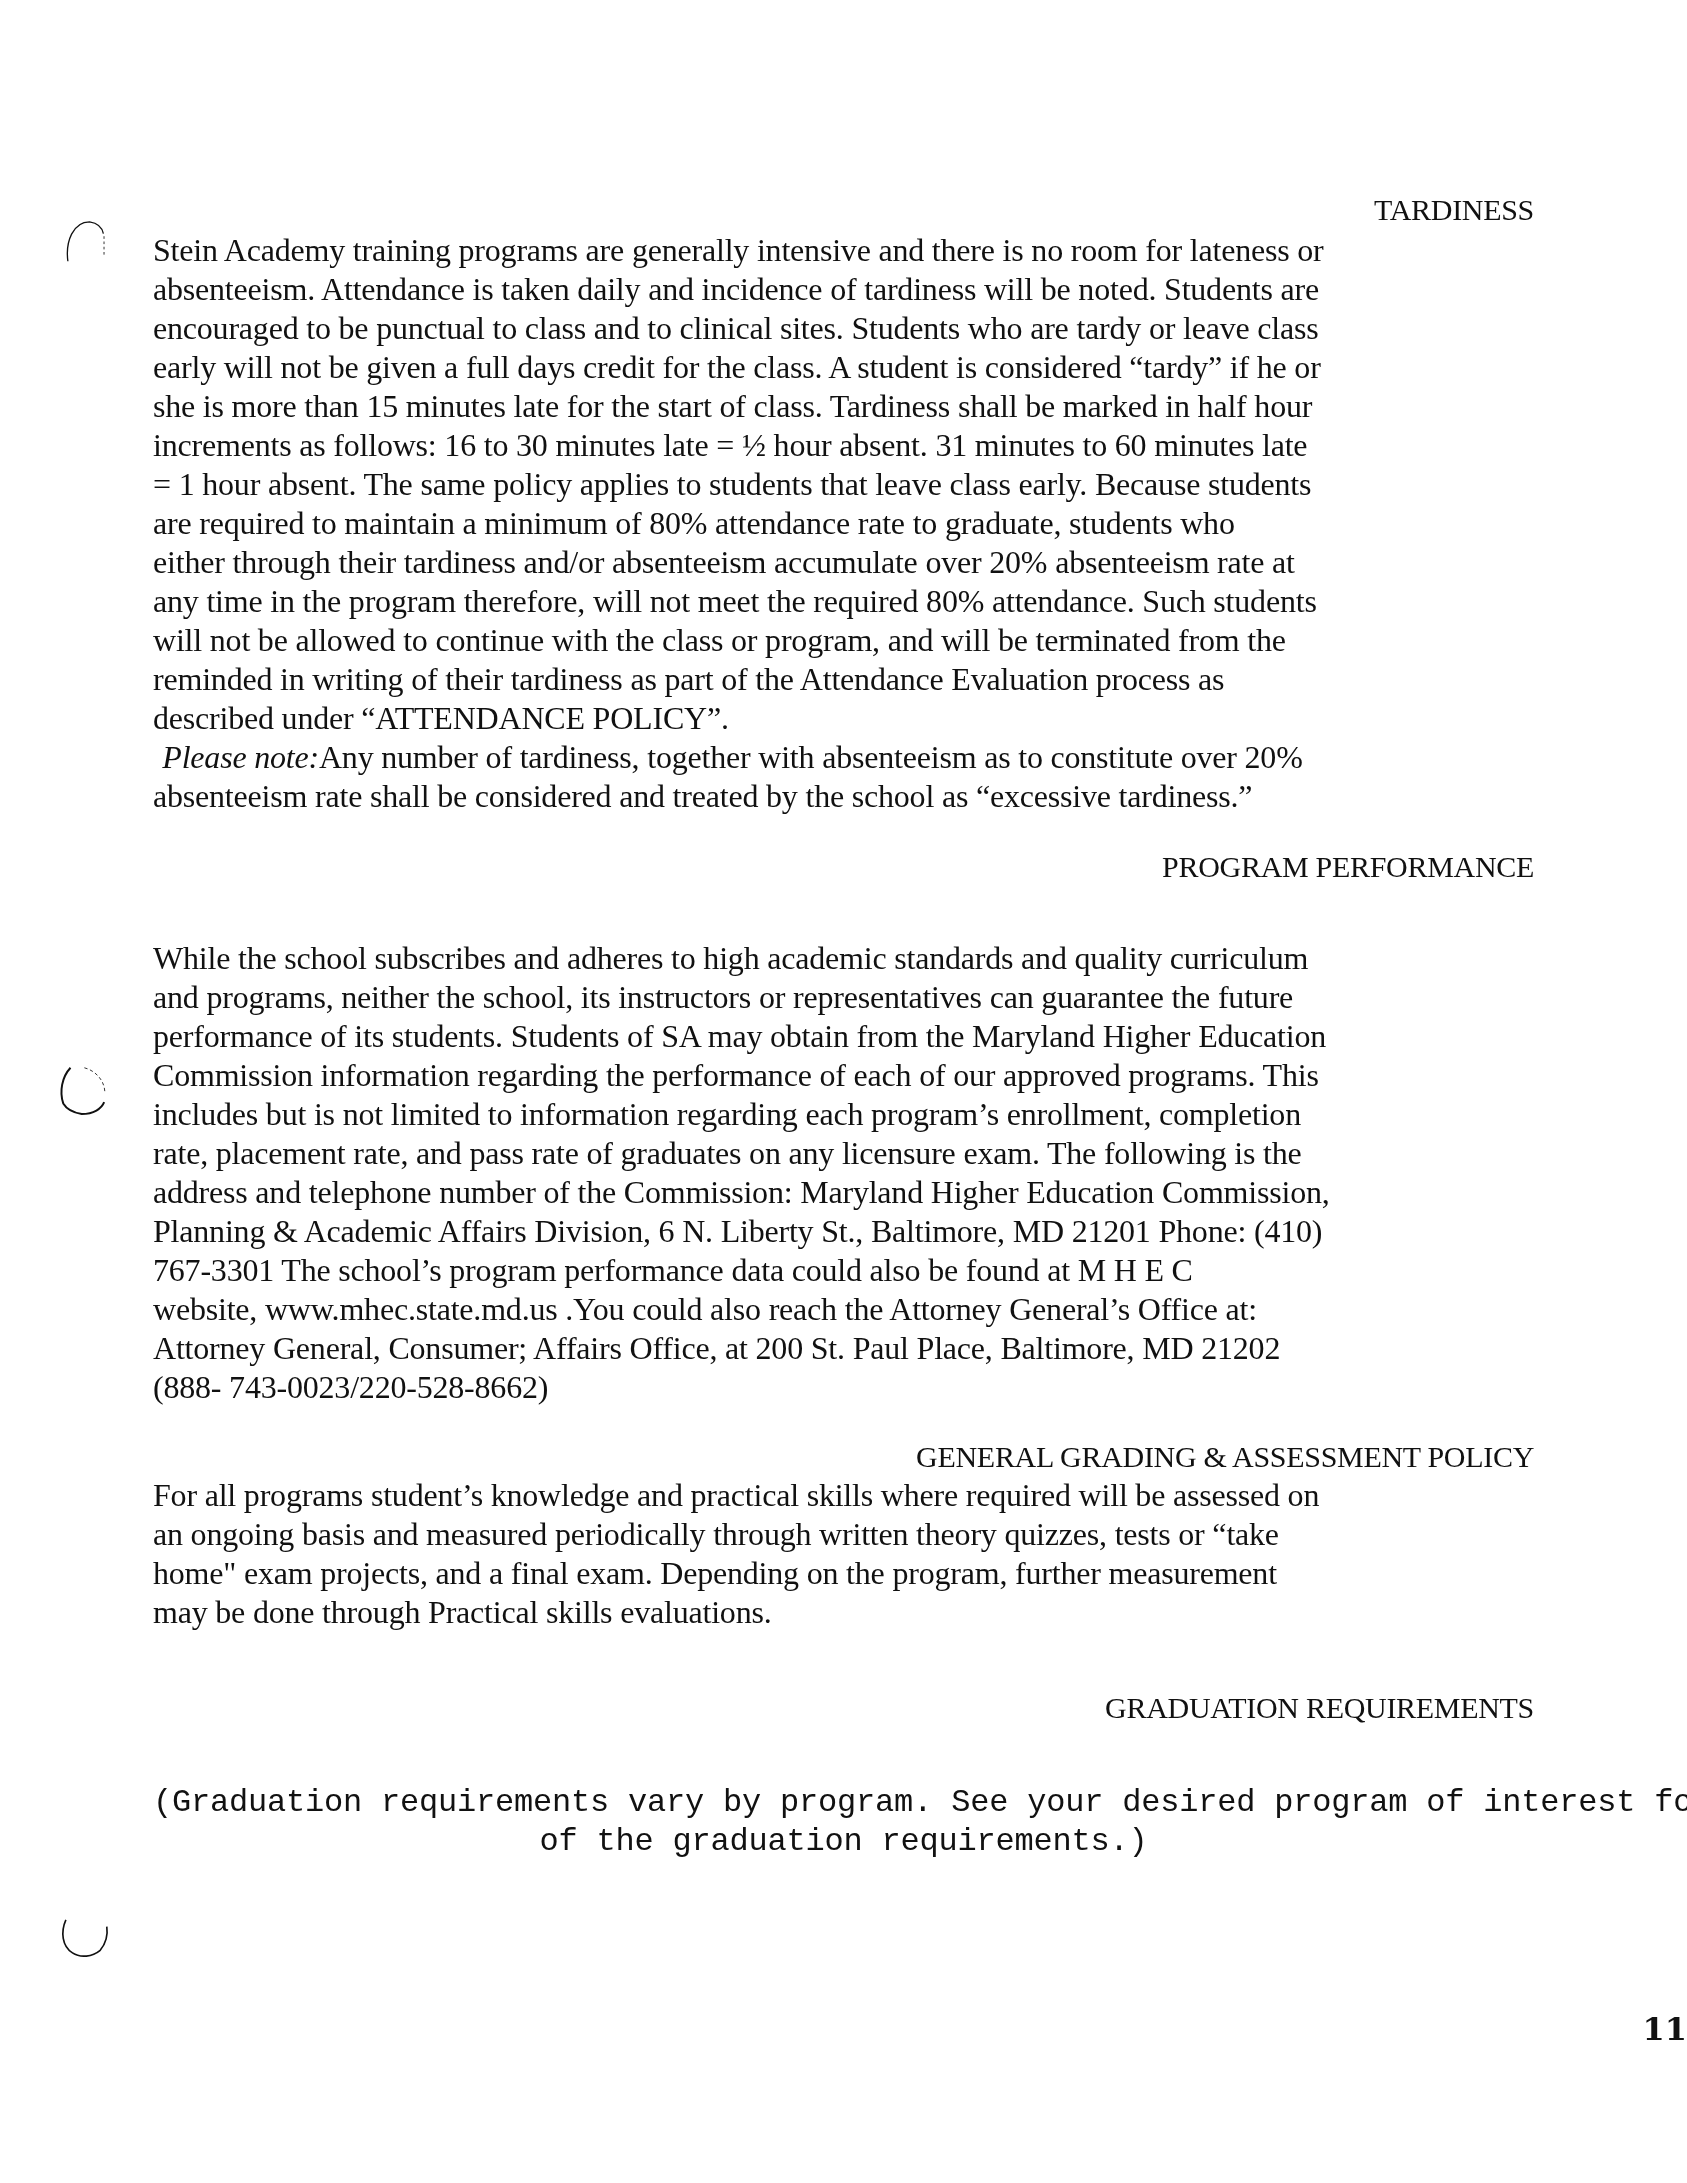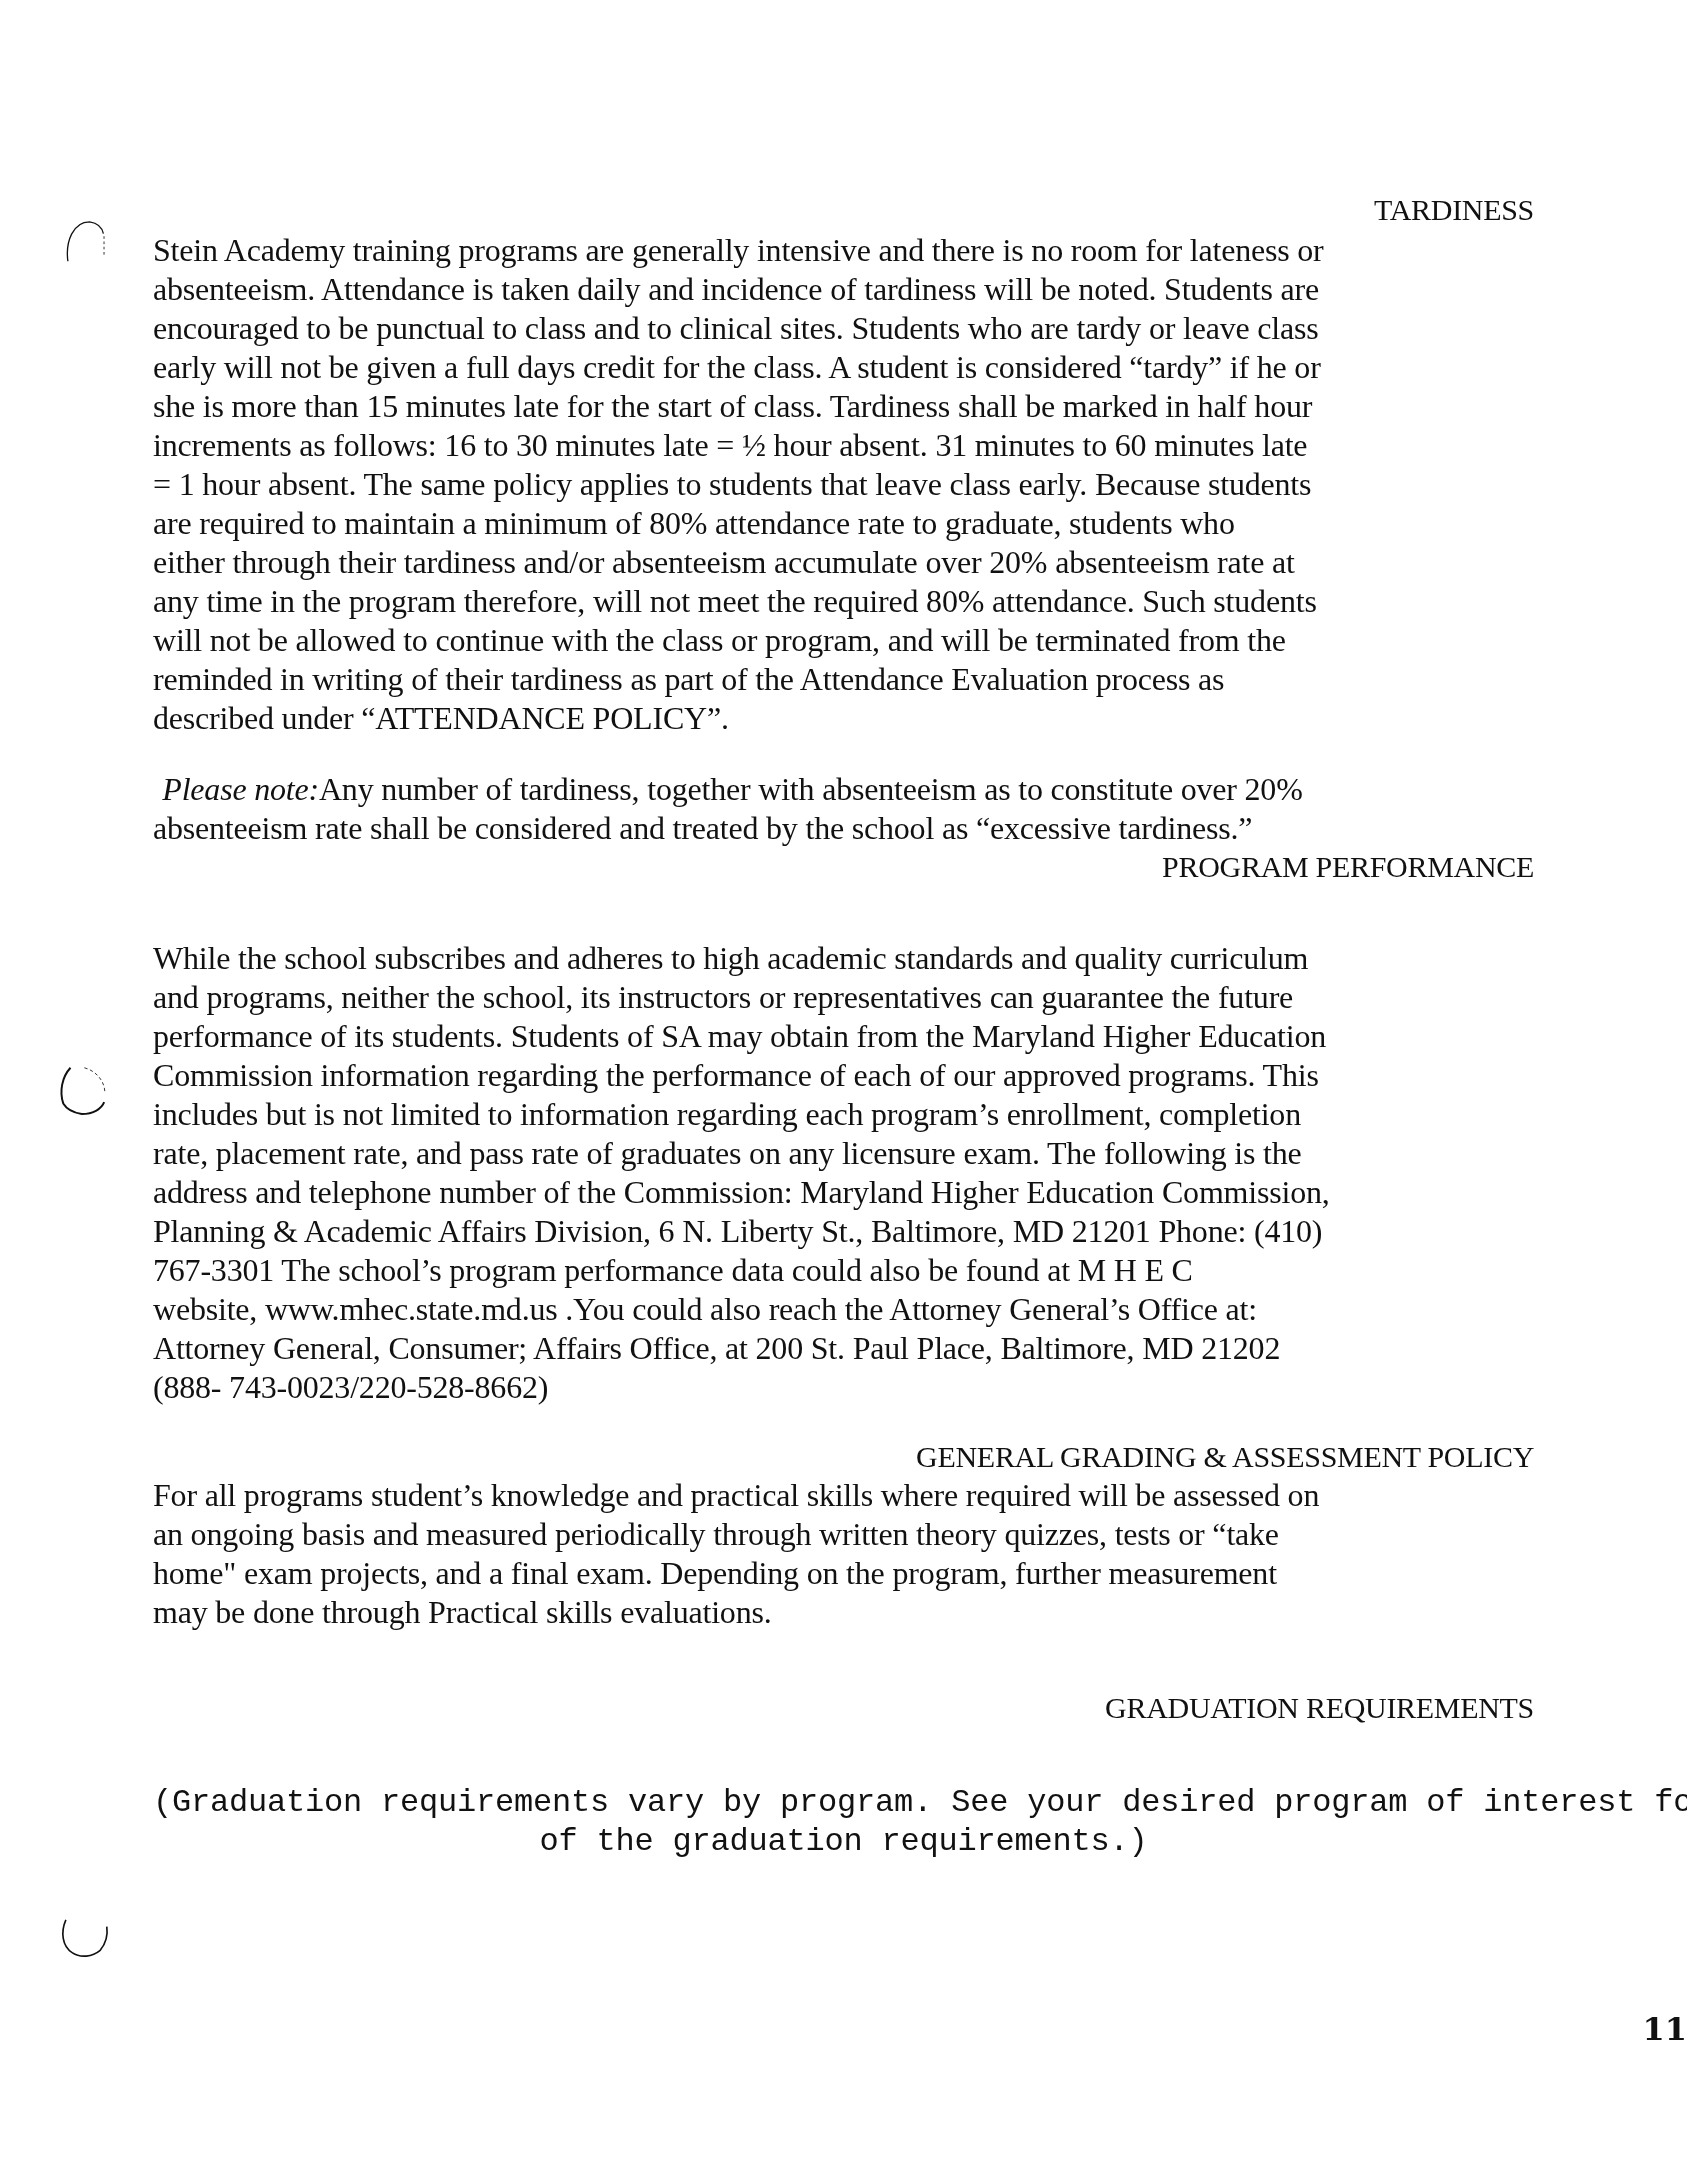--- a/index.html
+++ b/index.html
@@ -51,21 +51,21 @@
     <span class="line">early will not be given a full days credit for the class. A student is considered “tardy” if he or</span>
     <span class="line">she is more than 15 minutes late for the start of class. Tardiness shall be marked in half hour</span>
     <span class="line">increments as follows: 16 to 30 minutes late = ½ hour absent. 31 minutes to 60 minutes late</span>
     <span class="line">= 1 hour absent. The same policy applies to students that leave class early.  Because students</span>
     <span class="line">are required to maintain a minimum of 80% attendance rate to graduate, students who</span>
     <span class="line">either through their tardiness and/or absenteeism accumulate over 20% absenteeism rate at</span>
     <span class="line">any time in the program therefore, will not meet the required 80% attendance. Such students</span>
     <span class="line">will not be allowed to continue with the class or program, and will be terminated from the</span>
     <span class="line">reminded in writing of their tardiness as part of the Attendance Evaluation process as</span>
     <span class="line">described under “ATTENDANCE POLICY”.</span>
-    <span class="line" style="padding-left:9.3px;margin-top:32px;"><span class="note-label">Please note:</span><span>Any number of tardiness, together with absenteeism as to constitute over 20%</span></span>
+    <span class="line" style="padding-left:9.3px;"><span class="note-label">Please note:</span><span>Any number of tardiness, together with absenteeism as to constitute over 20%</span></span>
     <span class="line">absenteeism rate shall be considered and treated by the school as “excessive tardiness.”</span>
   </div>
 
   <div class="heading" style="top:848px;">PROGRAM PERFORMANCE</div>
   <div class="body-block" style="top:939px;">
     <span class="line">While the school subscribes and adheres to high academic standards and quality curriculum</span>
     <span class="line">and programs, neither the school, its instructors or representatives can guarantee the future</span>
     <span class="line">performance of its students. Students of SA may obtain from the Maryland Higher Education</span>
     <span class="line">Commission information regarding the performance of each of our approved programs. This</span>
     <span class="line">includes but is not limited to information regarding each program’s enrollment, completion</span>

